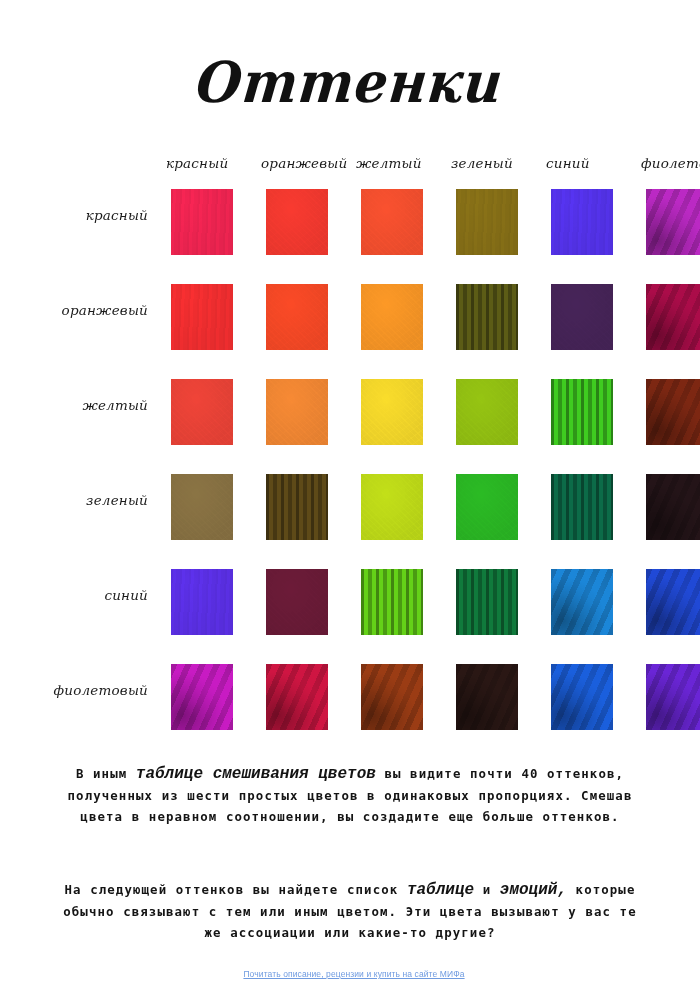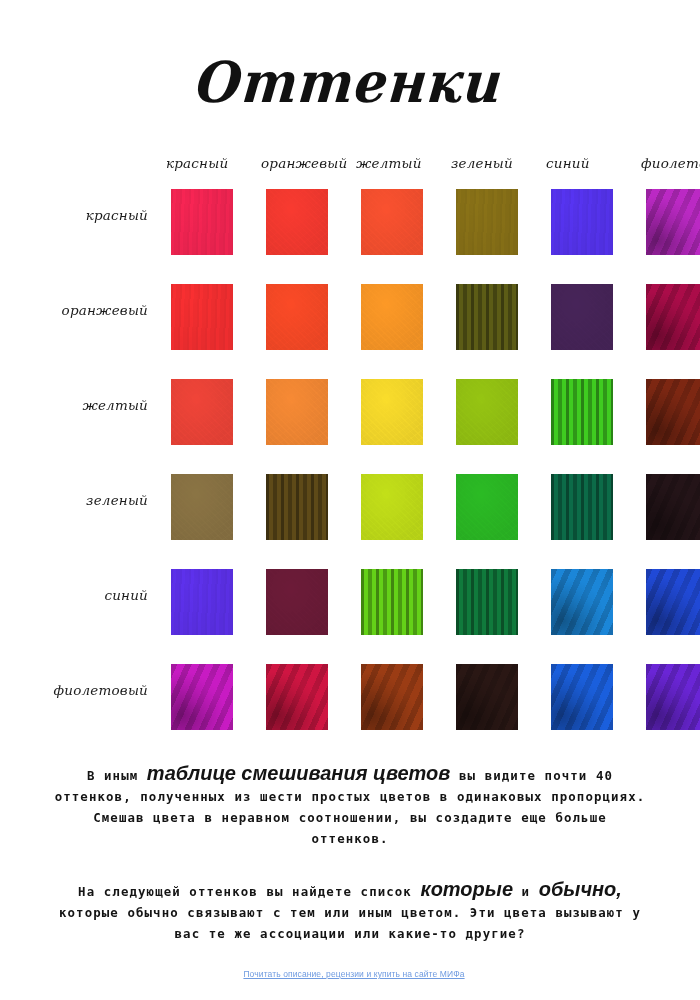--- a/index.html
+++ b/index.html
@@ -121,24 +121,24 @@
     font-family: "DejaVu Sans Mono", monospace;
     font-weight: bold;
     font-size: 12.4px;
     line-height: 21px;
     letter-spacing: 1.1px;
     color: #141414;
   }
   #para-1 { top: 763px; }
   #para-2 { top: 879px; }
   .em {
-    font-family: Liberation Sans, sans-serif;
+    font-family: Liberation Mono, monospace;
     font-style: italic;
     font-weight: bold;
-    font-size: 20px;
+    font-size: 16px;
     letter-spacing: 0px;
     margin-top: 48px;
   }
 
   
   #footer-link {
     position: absolute;
     left: 4px;
     top: 962px;
     width: 700px;
@@ -294,18 +294,18 @@
         </div>
       </div>
     </div>
 </div>
 
 <div class="para" id="para-1">
   <span>В иным </span><span class="em">таблице смешивания цветов</span><span> вы видите почти 40 оттенков, полученных из шести простых цветов в одинаковых пропорциях. Смешав цвета в неравном соотношении, вы создадите еще больше оттенков.</span>
 </div>
 
 <div class="para" id="para-2">
-  <span>На следующей оттенков вы найдете список </span><span class="em">которые</span><span> и </span><span class="em">обычно,</span><span> которые обычно связывают с тем или иным цветом. Эти цвета вызывают у вас те же ассоциации или какие-то другие?</span>
+  <span>На следующей оттенков вы найдете список </span><span class="em">таблице</span><span> и </span><span class="em">эмоций,</span><span> которые обычно связывают с тем или иным цветом. Эти цвета вызывают у вас те же ассоциации или какие-то другие?</span>
 </div>
 
 <div id="footer-link">
   <a href="#" style="color: rgb(111, 155, 224);">Почитать описание, рецензии и купить на сайте МИФа</a>
 </div>
 
 </body></html>

